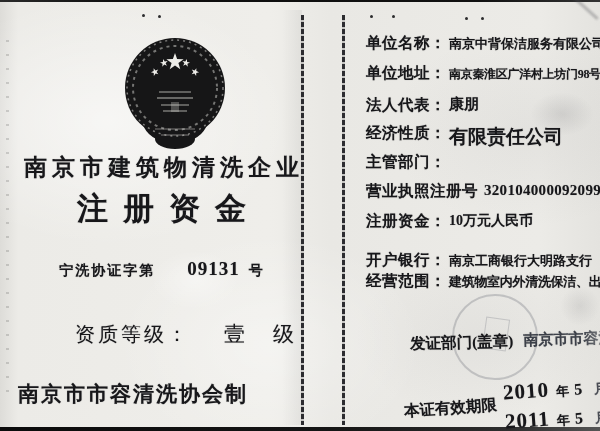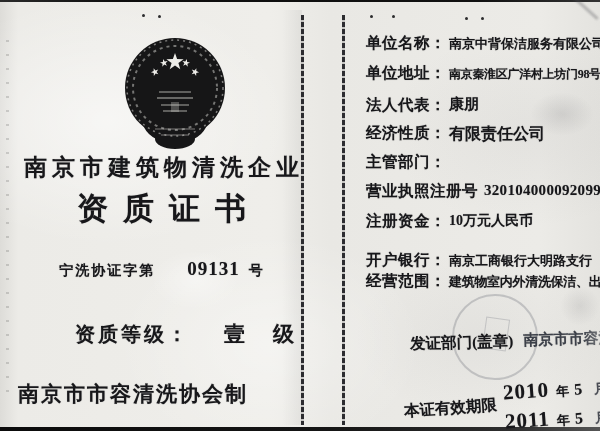--- a/index.html
+++ b/index.html
@@ -35,37 +35,37 @@
   .org-title{position:absolute;left:0;top:152px;width:300px;text-align:center;
     font-size:23px;font-weight:700;letter-spacing:5px;margin-left:3px;}
   .cert-title{position:absolute;left:0;top:188px;width:300px;text-align:center;
     font-size:31px;font-weight:700;letter-spacing:15px;margin-left:8px;}
   .certno-line{position:absolute;left:0;top:258px;width:300px;display:flex;
     justify-content:center;align-items:baseline;}
   .certno-prefix{font-size:14px;font-weight:700;letter-spacing:2px;}
   .certno-num{font-size:19px;font-weight:700;margin-left:32px;letter-spacing:1px;}
   .certno-suffix{font-size:14px;font-weight:700;margin-left:9px;}
   .grade-line{position:absolute;left:64px;top:320px;display:flex;align-items:baseline;
-    font-size:20px;font-weight:700;}
+    font-size:20px;font-weight:400;}
   .grade-label{letter-spacing:3px;}
   .grade-main{font-size:21px;margin-left:34px;}
   .grade-unit{font-size:21px;margin-left:28px;}
   .made-by{position:absolute;left:0;top:380px;width:244px;text-align:center;
     font-size:21px;font-weight:700;letter-spacing:2px;}
   
   .right-page{position:absolute;left:345px;top:0;width:255px;height:431px;}
   .row{position:absolute;left:21px;display:flex;align-items:flex-start;white-space:nowrap;}
   .row .lab{font-size:15.5px;font-weight:700;letter-spacing:.5px;}
   .row .val{font-size:13px;font-weight:600;margin-left:3px;padding-top:2px;}
   .row.r1{top:33px;} .row.r2{top:63px;} .row.r3{top:95px;} .row.r4{top:123px;}
   .row.r5{top:152px;} .row.r6{top:181px;} .row.r7{top:211px;justify-content:center;} .row.r8{top:250px;}
   .row.r9{top:271px;}
   .row.r2 .val{font-size:12px;padding-top:3px;letter-spacing:-.3px;}
   .row.r3 .val{font-size:15px;padding-top:0;}
-  .row.r4 .val{font-size:16px;padding-top:1px;text-align:center;}
+  .row.r4 .val{font-size:19px;padding-top:1px;text-align:center;}
   .row.r6 .val{font-size:15px;font-weight:700;padding-top:1px;margin-left:6px;letter-spacing:.3px;}
   .row.r7 .val{font-size:14px;padding-top:1px;}
   .row.r9 .val{letter-spacing:-.3px;}
   .issuing-row{position:absolute;left:410px;top:331px;display:flex;white-space:nowrap;
     transform:rotate(-1.5deg);}
   .issuing-row .lab{font-size:15.5px;font-weight:700;}
   .issuing-row .val{font-size:15px;font-weight:700;margin-left:10px;color:#3c4049;
     -webkit-mask-image:linear-gradient(90deg,#000 55%,rgba(0,0,0,.25));
     mask-image:linear-gradient(90deg,#000 55%,rgba(0,0,0,.25));}
   .validity-label{position:absolute;left:404px;top:398px;font-size:15.5px;font-weight:700;
@@ -134,21 +134,21 @@
           <path d="M48 75 H72"></path>
       </g>
       <rect x="56" y="66" width="8" height="10" fill="#d8d7d2" opacity=".3"></rect>
       <g stroke="#d8d7d2" stroke-width="1.5" opacity=".35">
         <path d="M40 93 H80"></path>
           <path d="M46 99 H74"></path>
       </g>
     </svg>
 
     <div class="org-title txt">南京市建筑物清洗企业</div>
-    <div class="cert-title txt">资质证书</div>
+    <div class="cert-title txt">注册资金</div>
 
     <div class="certno-line">
       <span class="certno-prefix txt">宁洗协证字第</span>
       <span class="certno-num txt">09131</span>
       <span class="certno-suffix txt">号</span>
     </div>
 
     <div class="grade-line">
       <span class="grade-label txt">资质等级：</span>
       <span class="grade-main txt">壹</span>

